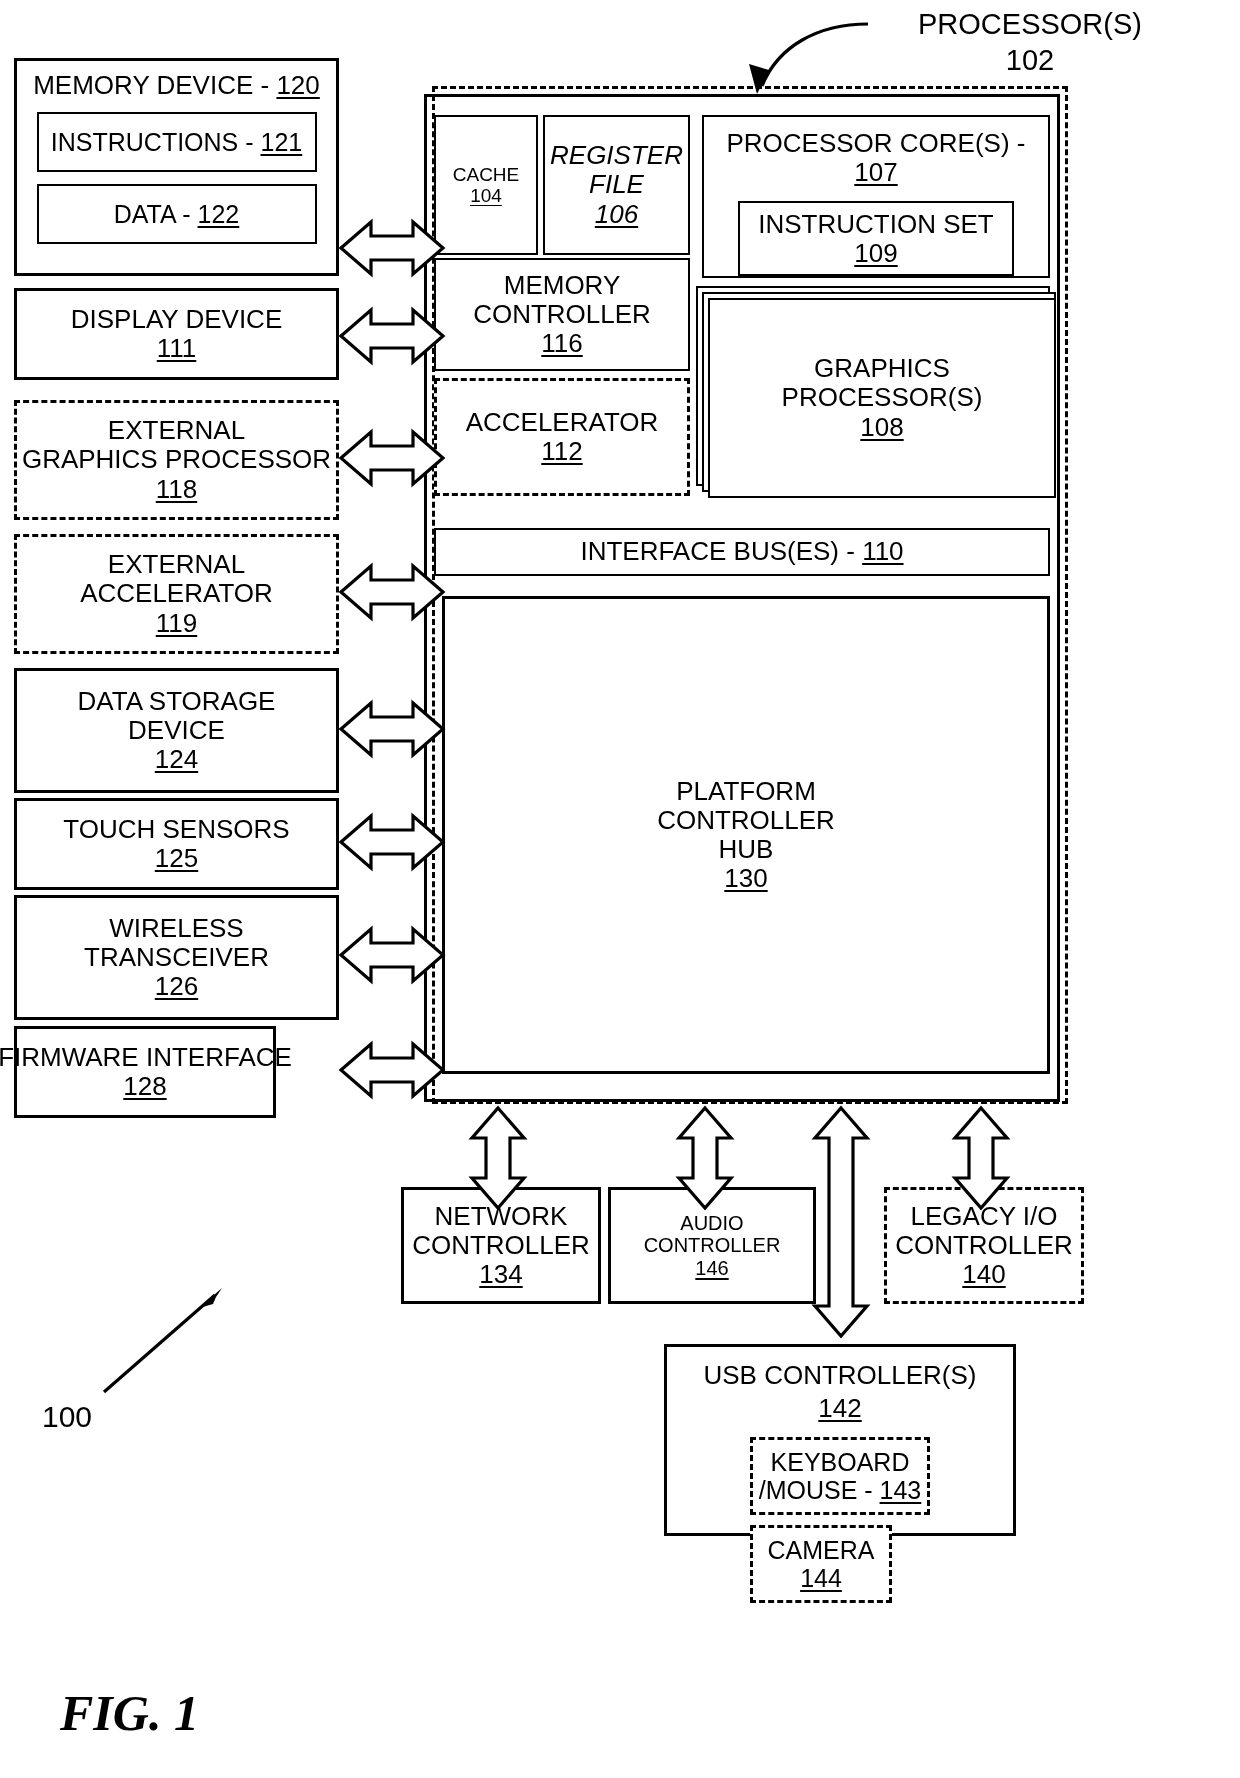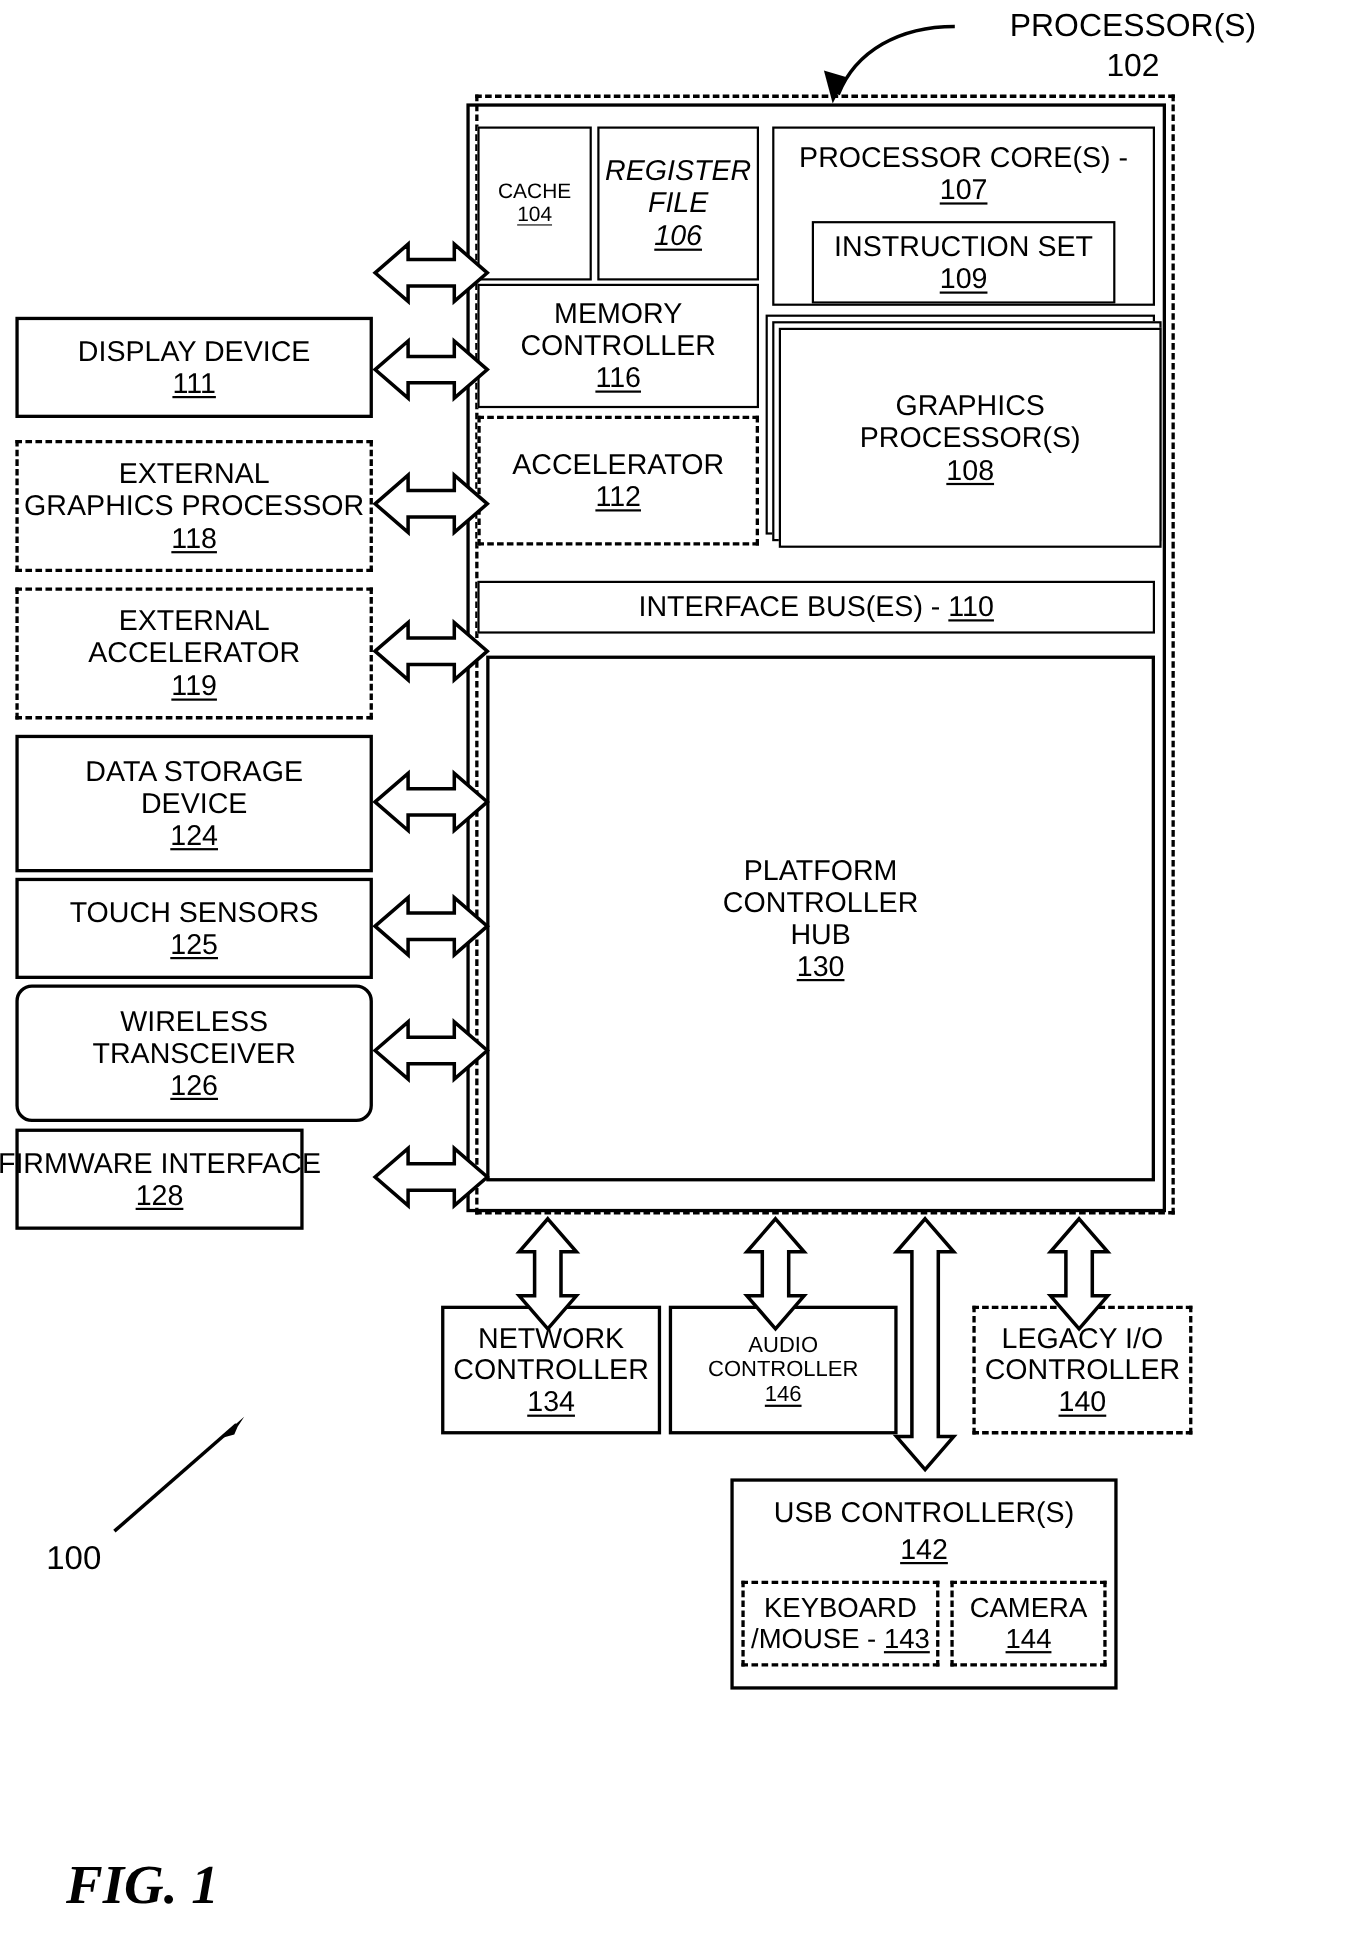--- a/index.html
+++ b/index.html
@@ -74,20 +74,35 @@
 
 <div id="canvas">
 
   <div class="plain" style="left:880px; top:8px; width:300px; font-size:29px; text-align:center;">
     <span>PROCESSOR(S)</span>
   </div>
   <div class="plain" style="left:880px; top:44px; width:300px; font-size:29px; text-align:center;">
     <span>102</span>
   </div>
 
+  <div class="box" style="left:14px; top:58px; width:325px; height:218px; justify-content:flex-start; padding-top:10px; font-size:26px;">
+    <div style="margin-bottom:12px;">
+      <span>MEMORY DEVICE</span><span> - </span><span class="inline-num">120</span>
+    </div>
+    <div class="box thin" style="position:relative; left:0; top:0; width:280px; height:60px; font-size:25px; margin-bottom:12px;">
+      <span>
+        <span>INSTRUCTIONS</span><span> - </span><span class="inline-num">121</span>
+      </span>
+    </div>
+    <div class="box thin" style="position:relative; left:0; top:0; width:280px; height:60px; font-size:25px;">
+      <span>
+        <span>DATA</span><span> - </span><span class="inline-num">122</span>
+      </span>
+    </div>
+  </div>
 
   <div class="box" style="left:14px; top:288px; width:325px; height:92px; font-size:26px;">
     <span class="lbl">DISPLAY DEVICE</span>
     <span class="num">111</span>
   </div>
 
   <div class="box dashed" style="left:14px; top:400px; width:325px; height:120px; font-size:26px;">
     <span class="lbl">EXTERNAL</span>
     <span class="lbl">GRAPHICS PROCESSOR</span>
     <span class="num">118</span>
@@ -103,21 +118,21 @@
     <span class="lbl">DATA STORAGE</span>
     <span class="lbl">DEVICE</span>
     <span class="num">124</span>
   </div>
 
   <div class="box" style="left:14px; top:798px; width:325px; height:92px; font-size:26px;">
     <span class="lbl">TOUCH SENSORS</span>
     <span class="num">125</span>
   </div>
 
-  <div class="box" style="left:14px; top:895px; width:325px; height:125px; font-size:26px;border-radius:15px;">
+  <div class="box" style="left:14px; top:895px; width:325px; height:125px; font-size:26px;">
     <span class="lbl">WIRELESS</span>
     <span class="lbl">TRANSCEIVER</span>
     <span class="num">126</span>
   </div>
 
   <div class="box" style="left:14px; top:1026px; width:262px; height:92px; font-size:26px;">
     <span class="lbl">FIRMWARE INTERFACE</span>
     <span class="num">128</span>
   </div>
 
@@ -193,21 +208,21 @@
     <span class="lbl">LEGACY I/O</span>
     <span class="lbl">CONTROLLER</span>
     <span class="num">140</span>
   </div>
 
   <div class="box" style="left:664px; top:1344px; width:352px; height:192px; justify-content:flex-start; padding-top:14px; font-size:26px;">
     <div style="margin-bottom:4px;">
       <span>USB CONTROLLER(S)</span>
     </div>
     <div class="num" style="margin-bottom:14px;">142</div>
-    <div style="display:flex; gap:10px; align-items:stretch;">
+    <div style="display:flex; gap:10px; align-items:stretch;flex-direction:column;">
       <div class="box dashed" style="position:relative; left:0; top:0; width:180px; height:78px; font-size:25px;">
         <span class="lbl">KEYBOARD</span>
         <span class="lbl">
           <span>/MOUSE</span><span> - </span><span class="inline-num">143</span>
         </span>
       </div>
       <div class="box dashed" style="position:relative; left:0; top:0; width:142px; height:78px; font-size:25px;">
         <span class="lbl">CAMERA</span>
         <span class="num">144</span>
       </div>

